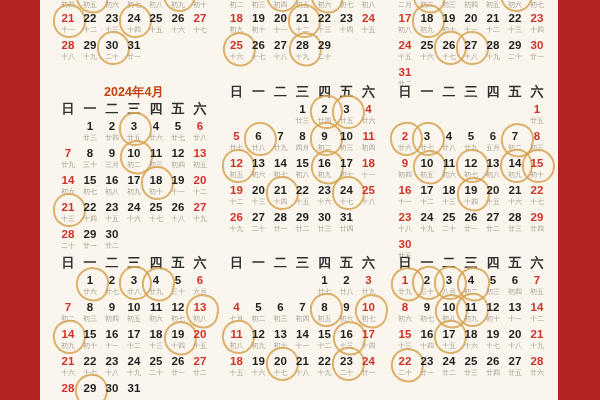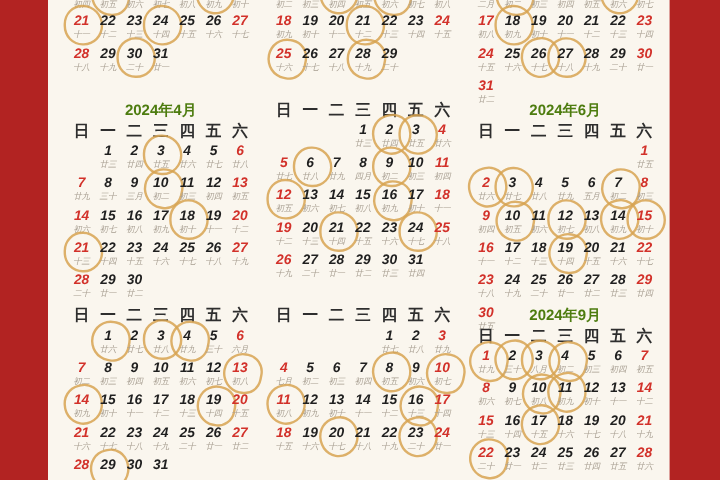--- a/index.html
+++ b/index.html
@@ -7,24 +7,24 @@
          font-family:"Liberation Sans","DejaVu Sans",sans-serif;}
   .sidebar{position:absolute;top:0;height:100%;}
   .sidebar.left{left:0;width:40px;}
   .sidebar.right{left:558px;width:42px;}
   .band{position:absolute;left:40px;width:518px;display:flex;justify-content:space-between;
         box-sizing:border-box;padding:0 10px 0 17px;}
   .band-top{top:0;}
   .band-mid{top:84px;}
   .band-bot{top:255px;}
   .month{width:154px;flex:0 0 154px;}
-  .mtitle{text-align:center;font-size:12.5px;font-weight:bold;color:#4d7c0f;height:17px;line-height:17px;}
+  .mtitle{text-align:center;font-size:12.5px;font-weight:bold;color:#c2410c;height:17px;line-height:17px;}
   .weekdays{display:flex;height:17px;}
   .weekdays span{width:22px;text-align:center;font-weight:bold;font-size:13px;line-height:16px;color:#2e2e2e;}
-  .week{display:flex;height:27px;font-style:italic;}
+  .week{display:flex;height:27px;}
   .week.cutrow{height:10px;}
   .cell{width:22px;position:relative;text-align:center;}
   .dnum{font-size:11.5px;font-weight:bold;color:#1f1f1f;line-height:13px;padding-top:2px;}
   .dnum.red{color:#d2312a;}
   .lunar{font-size:7px;color:#a89f92;line-height:9px;white-space:nowrap;}
   .cutrow .lunar{position:absolute;bottom:1px;left:0;right:0;}
   .ring{position:absolute;width:29px;height:30px;left:-4px;top:-6px;
         border:2px solid #d7a351;opacity:.85;border-radius:48% 52% 50% 49%;pointer-events:none;}
   .ring.r1{transform:rotate(11deg) translate(1px,1px);border-radius:52% 48% 46% 54%;}
   .ring.r2{transform:rotate(-13deg);border-radius:50% 47% 53% 50%;}
@@ -608,21 +608,20 @@
             <div class="lunar">廿三</div>
           </div>
           <div class="cell">
             <div class="dnum">31</div>
             <div class="lunar">廿四</div>
           </div>
           <div class="cell"></div>
         </div>
       </div>
       <div class="month">
-        <div class="mtitle">2024年6月</div>
         <div class="weekdays">
           <span>日</span>
           <span>一</span>
           <span>二</span>
           <span>三</span>
           <span>四</span>
           <span>五</span>
           <span>六</span>
         </div>
         <div class="week">
@@ -1051,21 +1050,20 @@
             <div class="lunar">二十</div>
             <span class="ring r2"></span>
           </div>
           <div class="cell">
             <div class="dnum red">24</div>
             <div class="lunar">廿一</div>
           </div>
         </div>
       </div>
       <div class="month">
-        <div class="mtitle">2024年9月</div>
         <div class="weekdays">
           <span>日</span>
           <span>一</span>
           <span>二</span>
           <span>三</span>
           <span>四</span>
           <span>五</span>
           <span>六</span>
         </div>
         <div class="week">

